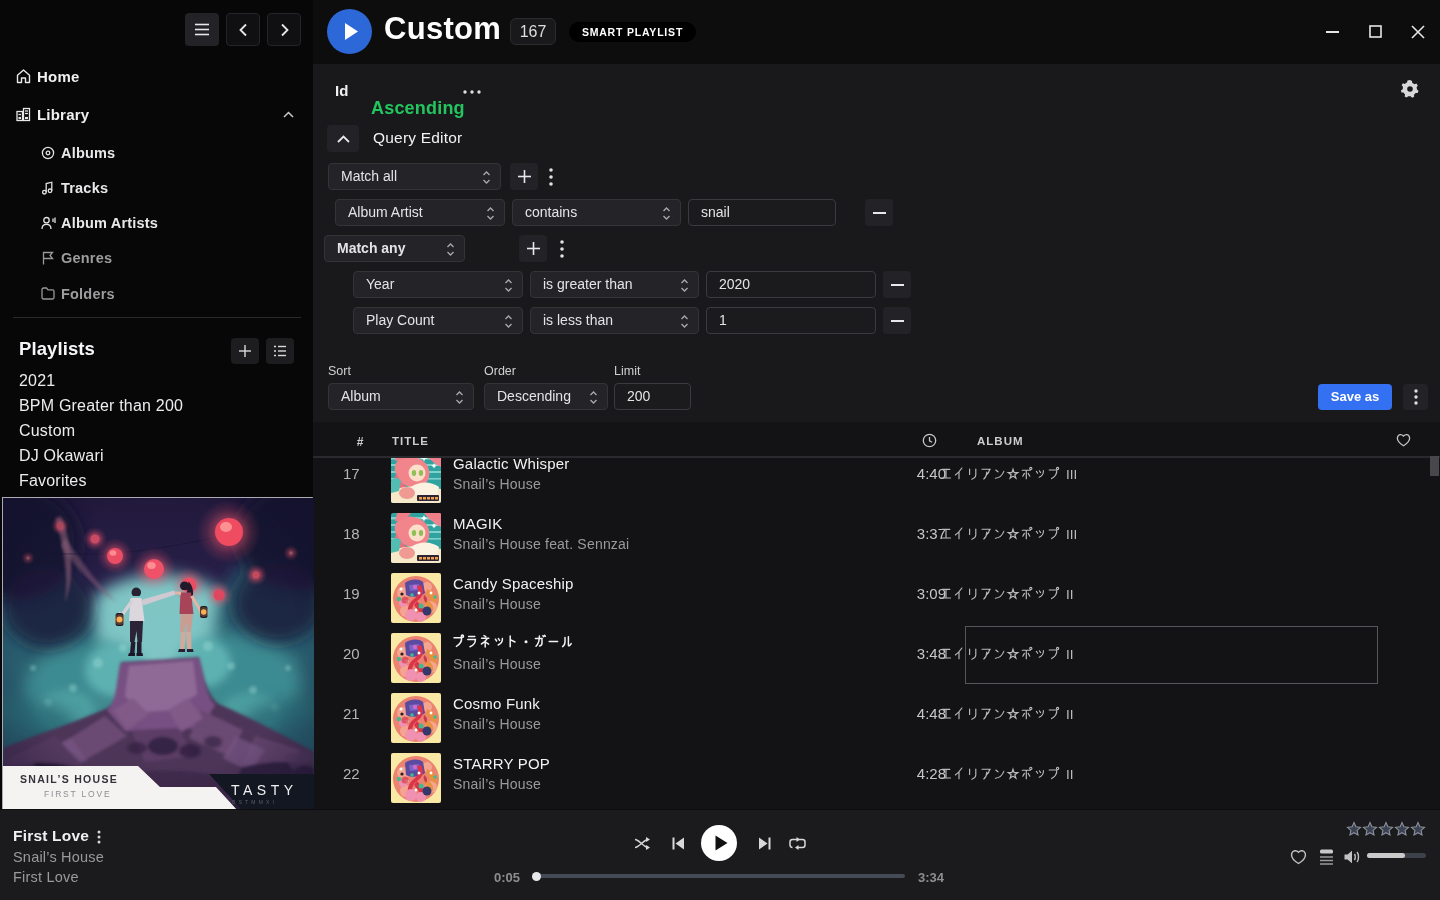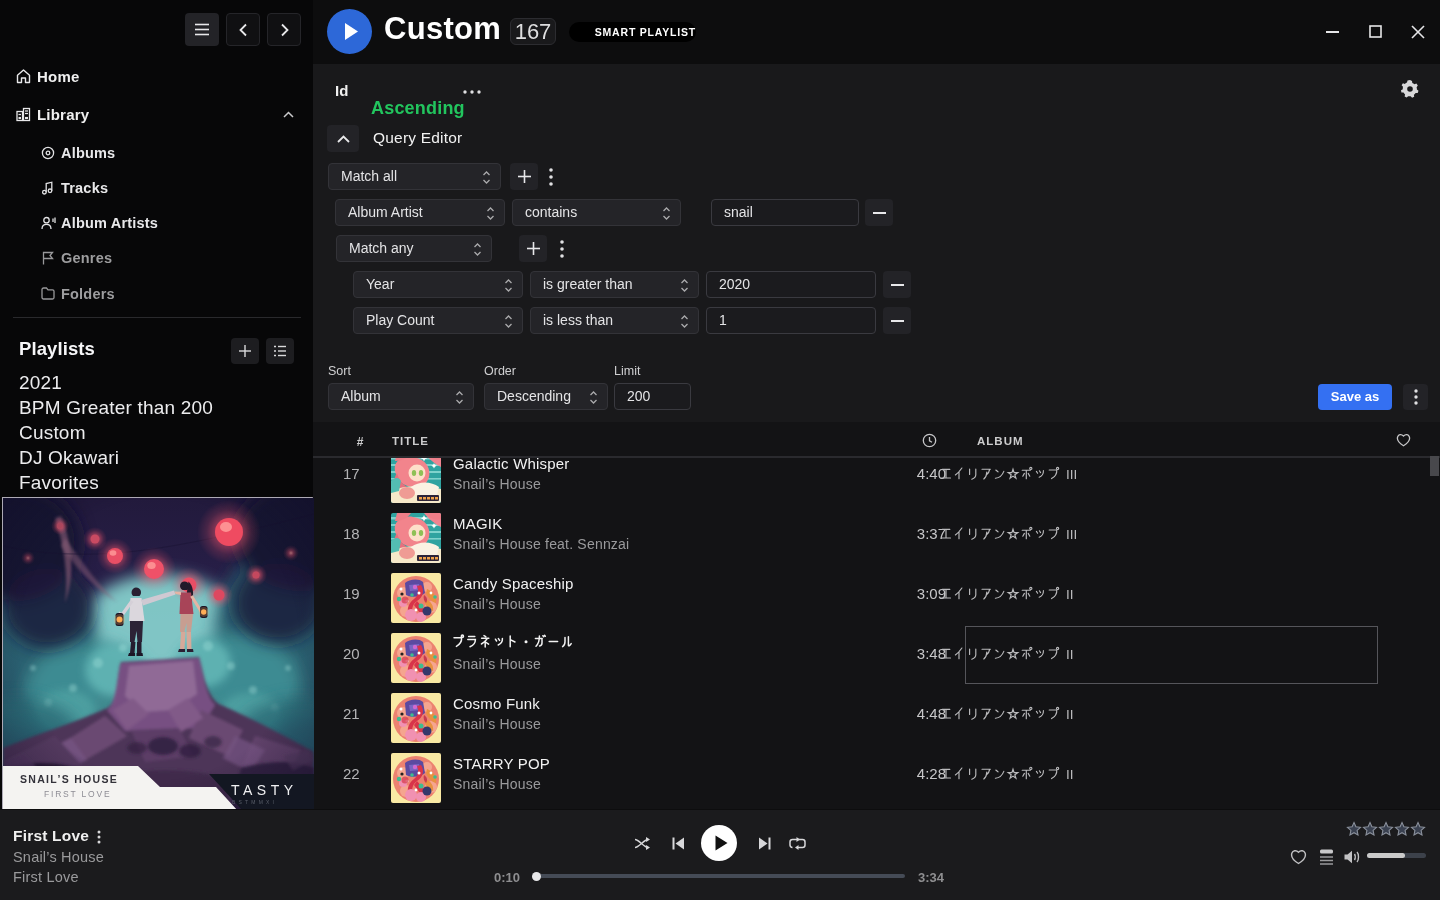--- a/index.html
+++ b/index.html
@@ -17,21 +17,21 @@
 .lbl { position:absolute; color:#cfcfd1; font-size:12.5px; }
 .row { position:absolute; left:0; width:1127px; height:60px; }
 .rnum { position:absolute; left:30px; width:32px; text-align:left; top:20px; color:#b4b4b6; font-size:15px; }
 .rthumb { position:absolute; left:78px; top:8px; width:50px; height:50px; border-radius:2px; overflow:hidden; }
 .rtitle { position:absolute; left:140px; top:10px; color:#f2f2f2; font-size:15px; font-weight:400; letter-spacing:.2px; }
 .rsub { position:absolute; left:140px; top:31px; color:#9a9a9c; font-size:14px; letter-spacing:.2px; }
 .rtime { position:absolute; left:553px; width:80px; text-align:right; top:20px; color:#c6c6c8; font-size:15px; }
 .ralbum { position:absolute; left:628px; top:21px; color:#84cc16; font-size:14px; }
 .navtxt { color:#f0f0f0; font-size:15px; font-weight:700; letter-spacing:.2px; }
 .subtxt { font-size:14.5px; font-weight:700; letter-spacing:.2px; }
-.plitem { position:absolute; left:19px; color:#ececee; font-size:19px; letter-spacing:.2px; }
+.plitem { position:absolute; left:19px; color:#ececee; font-size:16px; letter-spacing:.2px; }
 svg { display:block; }
 </style>
 </head>
 <body>
 <svg width="0" height="0" style="position:absolute">
 <defs>
 <g id="k-e">
         <path d="M1.2 2.2 H8.8 M5 2.2 V10.8 M0.5 10.8 H9.5"></path>
       </g>
 <g id="k-i">
@@ -84,22 +84,22 @@
 </defs>
 </svg>
 <div id="main">
   <div id="band">
     <div class="abs" style="left:14px;top:9px;width:45px;height:45px;border-radius:50%;background:#2d68d8;">
       <svg class="abs" style="left:17px;top:13px;" width="16" height="19" viewBox="0 0 16 19">
           <path d="M1 1 L14 9.5 L1 18 Z" fill="#ffffff"></path>
         </svg>
     </div>
     <span class="abs" style="left:71px;top:11px;color:#ffffff;font-size:31px;font-weight:700;letter-spacing:.3px;">Custom</span>
-    <div class="abs" style="left:197px;top:18px;width:46px;height:27px;background:#19191b;border:1px solid #2c2c30;border-radius:6px;text-align:center;line-height:25px;color:#dededf;font-size:22px;">167</div>
-    <div class="abs" style="left:256px;top:22px;width:127px;height:20px;background:#000000;border-radius:10px;text-align:right;line-height:20px;color:#ffffff;font-size:10.5px;font-weight:700;letter-spacing:.8px;">SMART PLAYLIST</div>
+    <div class="abs" style="left:197px;top:18px;width:46px;height:27px;background:#19191b;border:1px solid #2c2c30;border-radius:6px;text-align:center;line-height:25px;color:#dededf;font-size:16px;">167</div>
+    <div class="abs" style="left:256px;top:22px;width:127px;height:20px;background:#000000;border-radius:10px;text-align:center;line-height:20px;color:#ffffff;font-size:10.5px;font-weight:700;letter-spacing:.8px;">SMART PLAYLIST</div>
     <svg class="abs" style="left:1013px;top:31px;" width="13" height="2" viewBox="0 0 13 2">
         <line x1="0" y1="1" x2="13" y2="1" stroke="#e6e6e8" stroke-width="2"></line>
       </svg>
     <svg class="abs" style="left:1056px;top:25px;" width="13" height="13" viewBox="0 0 13 13">
         <rect x="1" y="1" width="11" height="11" fill="none" stroke="#e6e6e8" stroke-width="1.6"></rect>
       </svg>
     <svg class="abs" style="left:1098px;top:25px;" width="14" height="14" viewBox="0 0 14 14">
         <g stroke="#e6e6e8" stroke-width="1.6">
           <line x1="1" y1="1" x2="13" y2="13"></line>
           <line x1="13" y1="1" x2="1" y2="13"></line>
@@ -152,27 +152,27 @@
           <path d="M1.5 5 L4.5 2 L7.5 5"></path>
           <path d="M1.5 10 L4.5 13 L7.5 10"></path>
         </g>
       </svg></div>
   <div class="sel" style="left:199px;top:199px;width:169px;">contains<svg class="ud" width="9" height="15" viewBox="0 0 9 15">
         <g fill="none" stroke="#aaaaac" stroke-width="1.3">
           <path d="M1.5 5 L4.5 2 L7.5 5"></path>
           <path d="M1.5 10 L4.5 13 L7.5 10"></path>
         </g>
       </svg></div>
-  <div class="inp" style="left:375px;top:199px;width:148px;margin-left:23px;">snail</div>
+  <div class="inp" style="left:375px;top:199px;width:148px;">snail</div>
   <div class="qbtn" style="left:552px;top:199px;width:28px;">
       <svg width="13" height="2" viewBox="0 0 13 2">
         <line x1="0" y1="1" x2="13" y2="1" stroke="#e8e8ea" stroke-width="2"></line>
       </svg>
     </div>
-  <div class="sel" style="left:23px;top:235px;width:156px;">Match any<svg class="ud" width="9" height="15" viewBox="0 0 9 15">
+  <div class="sel" style="left:11px;top:235px;width:141px;font-weight:bold;">Match any<svg class="ud" width="9" height="15" viewBox="0 0 9 15">
         <g fill="none" stroke="#aaaaac" stroke-width="1.3">
           <path d="M1.5 5 L4.5 2 L7.5 5"></path>
           <path d="M1.5 10 L4.5 13 L7.5 10"></path>
         </g>
       </svg></div>
   <div class="qbtn" style="left:206px;top:235px;width:28px;">
     <svg width="15" height="15" viewBox="0 0 15 15">
         <g stroke="#e8e8ea" stroke-width="1.6">
           <line x1="7.5" y1="1" x2="7.5" y2="14"></line>
           <line x1="1" y1="7.5" x2="14" y2="7.5"></line>
@@ -947,21 +947,21 @@
       <path d="M1 0.5 L9.5 6.5 L1 12.5 Z" fill="#d8d8da"></path>
     </svg>
   <svg class="abs" style="left:789px;top:26px;" width="17" height="15" viewBox="0 0 17 15">
       <g fill="none" stroke="#d8d8da" stroke-width="1.5">
         <path d="M3.5 11.5 C1.8 11.5 1 10.5 1 9 V6 C1 4.5 1.8 3.5 3.5 3.5 H13.5 C15.2 3.5 16 4.5 16 6 V9 C16 10.5 15.2 11.5 13.5 11.5 H8"></path>
       </g>
       <path d="M9.5 9 L6 11.5 L9.5 14 Z" fill="#d8d8da"></path>
       <path d="M7.5 1 L11 3.5 L7.5 6 Z" fill="#d8d8da"></path>
     </svg>
 
-  <span class="abs" style="left:478px;top:60px;width:42px;text-align:right;color:#8e8e90;font-size:13px;font-weight:700;">0:10</span>
+  <span class="abs" style="left:478px;top:60px;width:42px;text-align:right;color:#8e8e90;font-size:13px;font-weight:700;">0:05</span>
   <div class="abs" style="left:536px;top:64px;width:369px;height:4px;border-radius:2px;background:#454b56;"></div>
   <div class="abs" style="left:532px;top:62px;width:9px;height:9px;border-radius:50%;background:#e8e8ea;"></div>
   <span class="abs" style="left:918px;top:60px;color:#8e8e90;font-size:13px;font-weight:700;">3:34</span>
 
   <svg class="abs" style="left:1346px;top:11px;" width="81" height="17" viewBox="0 0 81 17">
     <g fill="#3a4150" stroke="#8b919c" stroke-width="1.1">
       <path d="M8 1.5 L9.9 5.8 14.5 6.3 11.1 9.4 12 14 8 11.7 4 14 4.9 9.4 1.5 6.3 6.1 5.8 Z"></path>
       <path d="M24 1.5 L25.9 5.8 30.5 6.3 27.1 9.4 28 14 24 11.7 20 14 20.9 9.4 17.5 6.3 22.1 5.8 Z"></path>
       <path d="M40 1.5 L41.9 5.8 46.5 6.3 43.1 9.4 44 14 40 11.7 36 14 36.9 9.4 33.5 6.3 38.1 5.8 Z"></path>
       <path d="M56 1.5 L57.9 5.8 62.5 6.3 59.1 9.4 60 14 56 11.7 52 14 52.9 9.4 49.5 6.3 54.1 5.8 Z"></path>

